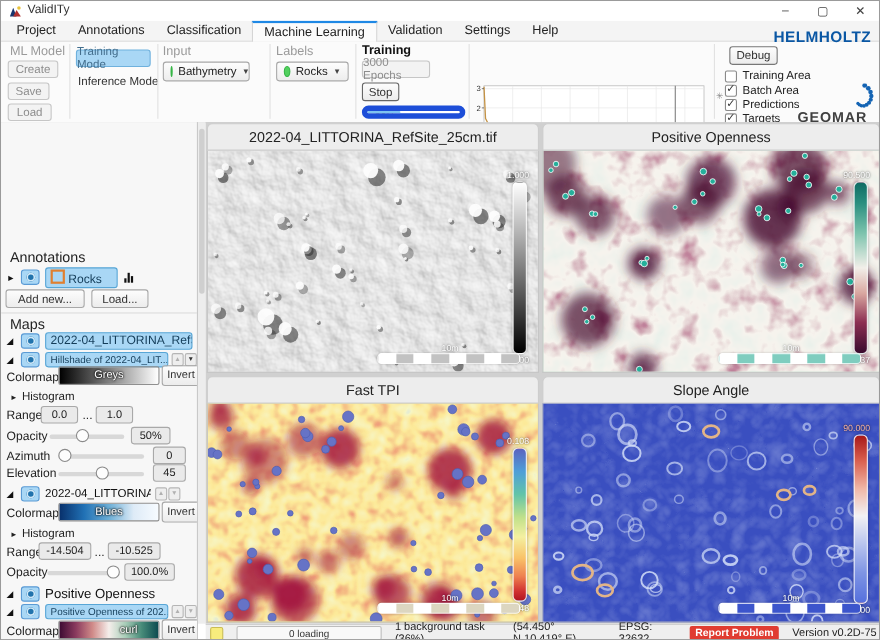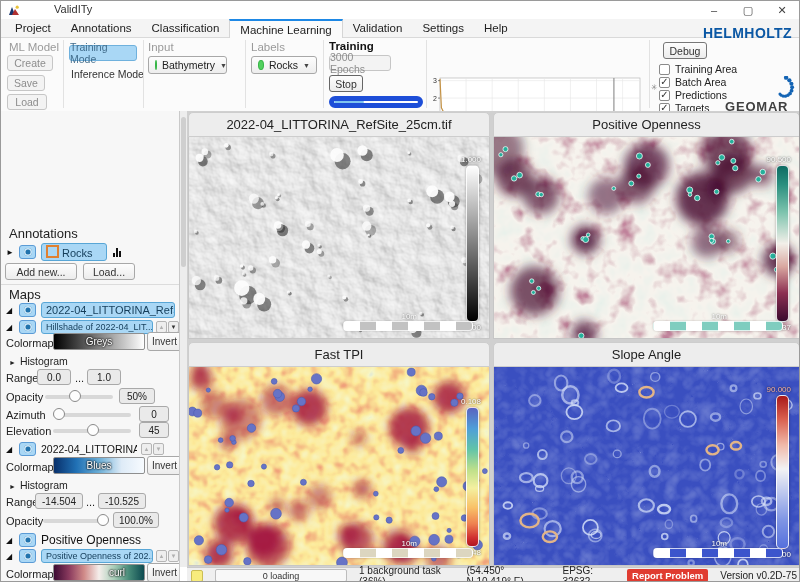--- a/index.html
+++ b/index.html
@@ -1,21 +1,21 @@
 <!DOCTYPE html>
 <html><head>
 <meta charset="utf-8">
 <style>
   html,body{margin:0;padding:0;background:#e9e9e9;}
   .app{position:relative;width:800px;height:582px;background:#fff;overflow:hidden;
        font-family:"Liberation Sans","DejaVu Sans",sans-serif;color:#222;
        border:1px solid #9a9a9a;box-sizing:border-box;}
   
   .titlebar{position:absolute;left:0;top:0;right:0;height:18px;background:#fff;}
-  .titlebar .title{position:absolute;left:24px;top:2px;font-size:11px;color:#333;margin-left:29px;}
+  .titlebar .title{position:absolute;left:24px;top:2px;font-size:11px;color:#333;}
   .appicon{position:absolute;left:7px;top:3px;width:12px;height:12px;}
   .winbtns{position:absolute;right:0;top:0;display:flex;}
   .winbtn{width:34px;height:18px;display:flex;align-items:center;justify-content:center;
           font-size:11px;color:#444;}
   
   .menubar{position:absolute;left:0;top:18px;right:0;height:18px;background:#f4f4f4;
            border-bottom:1px solid #d9d9d9;display:flex;align-items:stretch;padding-left:4px;}
   .menu-item{display:flex;align-items:center;padding:0 10px;font-size:11.5px;color:#222;}
   .menu-item.active{background:#fbfbfb;border-top:2px solid #1e88e5;border-left:1px solid #d5d5d5;
            border-right:1px solid #d5d5d5;margin-bottom:-1px;z-index:2;}

